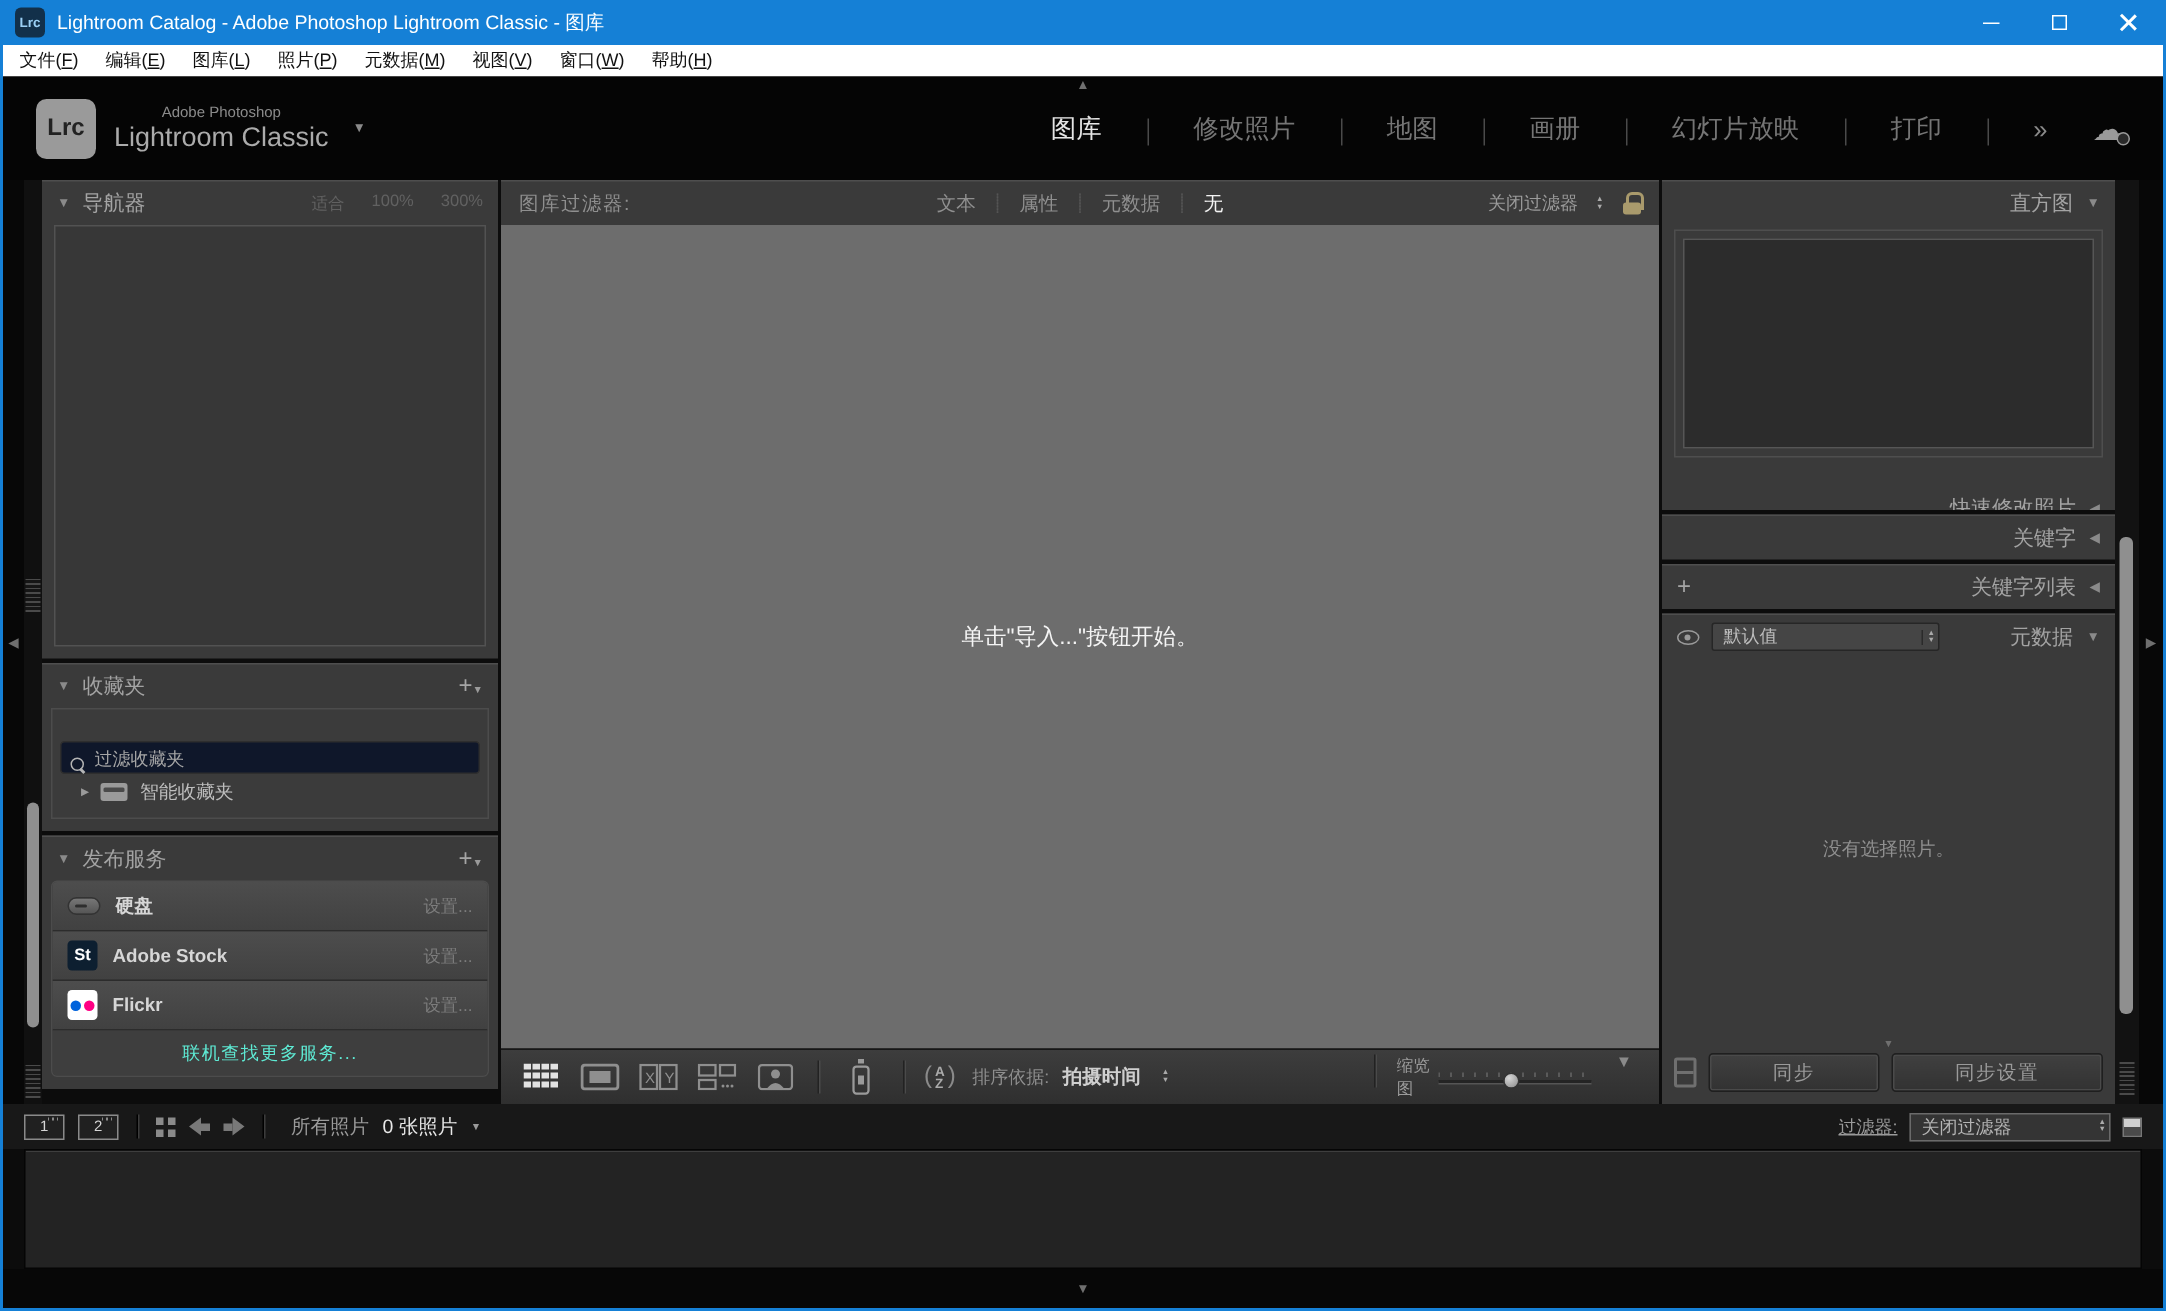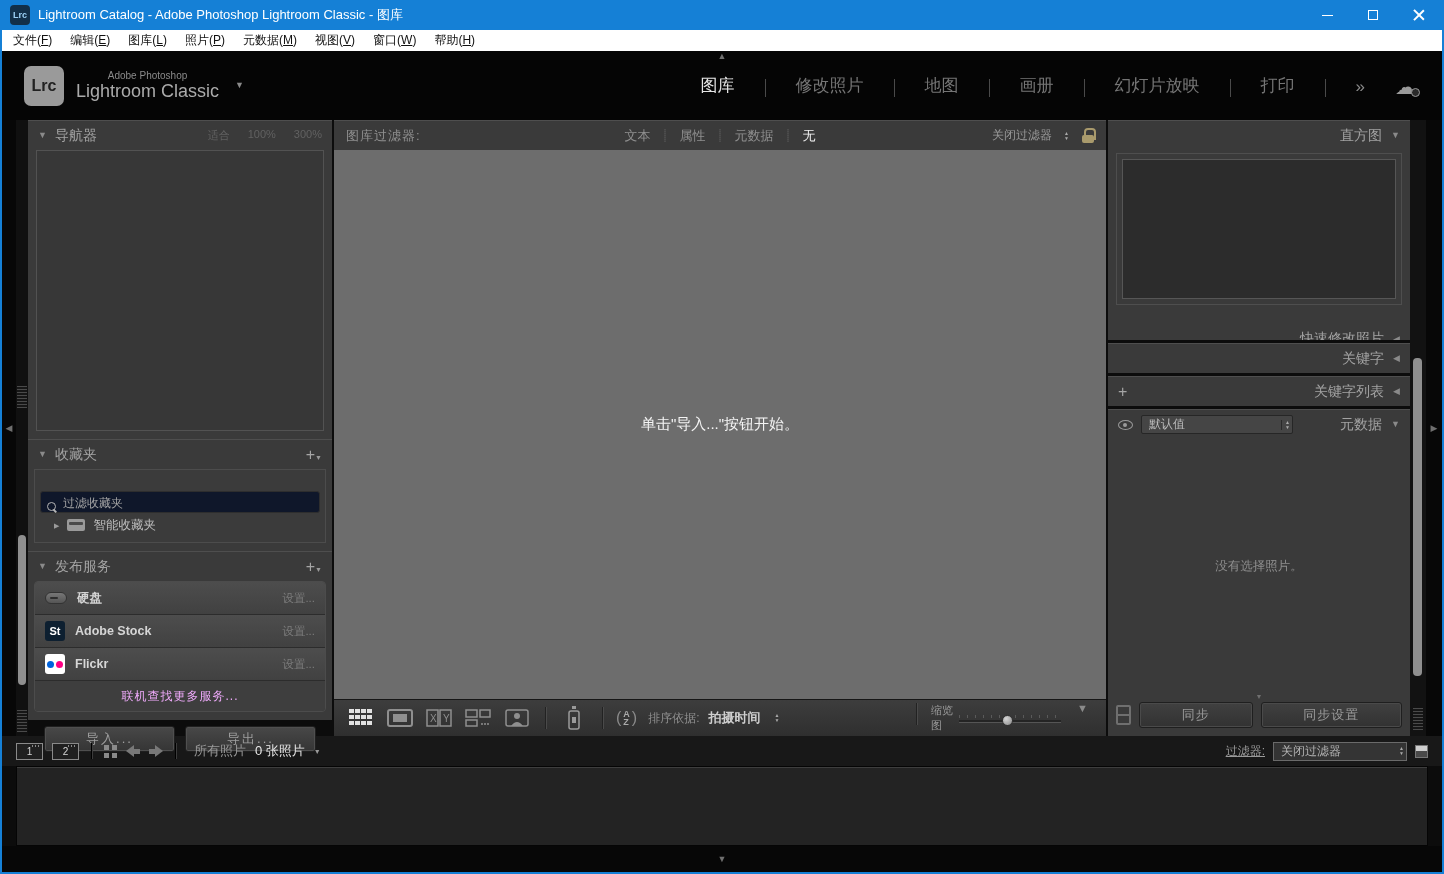--- a/index.html
+++ b/index.html
@@ -90,21 +90,21 @@
   .pub-name { font-size:12.5px; font-weight:bold; color:#d6d6d6; }
   .pub-action { margin-left:auto; font-size:11.5px; color:#7c7c7c; }
   .hdd-ic { width:22px; height:12px; border-radius:6px; background:linear-gradient(#777,#555); border:1px solid #333; position:relative; }
   .hdd-ic:before { content:""; position:absolute; left:4px; top:4px; width:8px; height:2px; background:#2e2e2e; border-radius:1px; }
   .stock-ic { width:20px; height:20px; border-radius:3px; background:#0d1f30; color:#fff; font-size:11px; font-weight:bold;
       display:flex; align-items:center; justify-content:center; }
   .flickr-ic { width:20px; height:20px; border-radius:3px; background:#fff; display:flex; align-items:center; justify-content:center; gap:2px; }
   .flickr-ic i { width:7px; height:7px; border-radius:50%; display:block; }
   .flickr-ic .b { background:#0063dc; } .flickr-ic .p { background:#ff0084; }
   .more-row { height:30px; display:flex; align-items:center; justify-content:center; background:#3e3e3e; }
-  .more-row span { font-size:12px; color:#f0abfc; letter-spacing:1px; }
+  .more-row span { font-size:12px; color:#5eead4; letter-spacing:1px; }
 
   .lp-footer { margin-top:auto; display:flex; gap:10px; padding:6px 16px 9px 16px; background:transparent; }
   .big-btn { flex:1; height:26px; border-radius:3px; border:1px solid #1f1f1f; box-shadow:0 0 0 1px #4f4f4f inset;
       background:linear-gradient(#484848,#353535); color:#9f9f9f; font-size:13px; letter-spacing:2px;
       display:flex; align-items:center; justify-content:center; }
 
   
   .center-col { flex:1; display:flex; flex-direction:column; background:#0c0c0c; padding:0 2px; }
   .filter-bar { height:30px; background:#3a3a3a; border-top:1px solid #4e4e4e; display:flex; align-items:center; padding:0 12px; }
   .fb-label { font-size:13px; color:#8f8f8f; letter-spacing:1px; }
@@ -325,24 +325,20 @@
               </span>
             <span class="pub-name">Flickr</span>
             <span class="pub-action">设置...</span>
           </div>
           <div class="more-row">
             <span>联机查找更多服务...</span>
           </div>
         </div>
       </div>
 
-      <div class="lp-footer">
-        <div class="big-btn">导入...</div>
-        <div class="big-btn">导出...</div>
-      </div>
     </div>
   </div>
 
   <div class="center-col">
     <div class="filter-bar">
       <span class="fb-label">图库过滤器:</span>
       <div class="fb-tabs">
         <span class="fb-tab">文本</span>
         <span class="fb-tab-sep"></span>
         <span class="fb-tab">属性</span>

